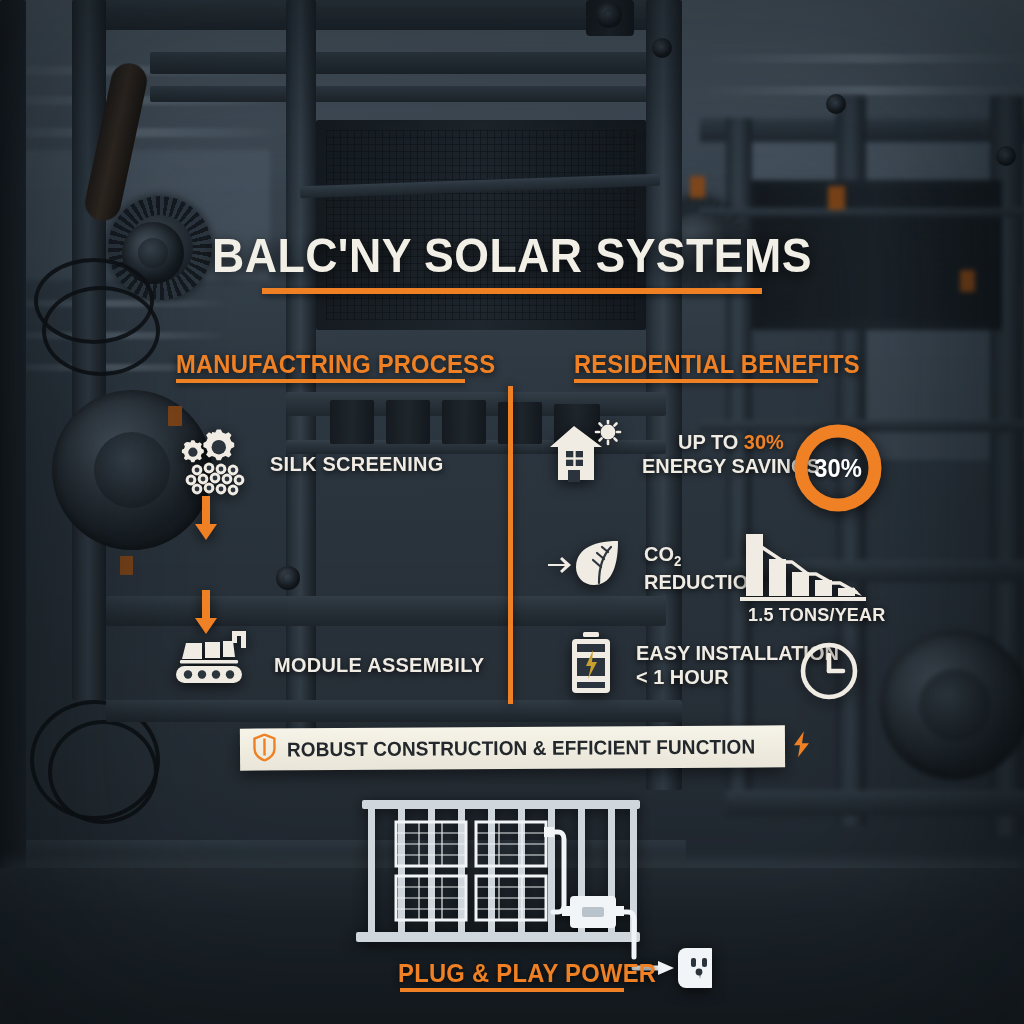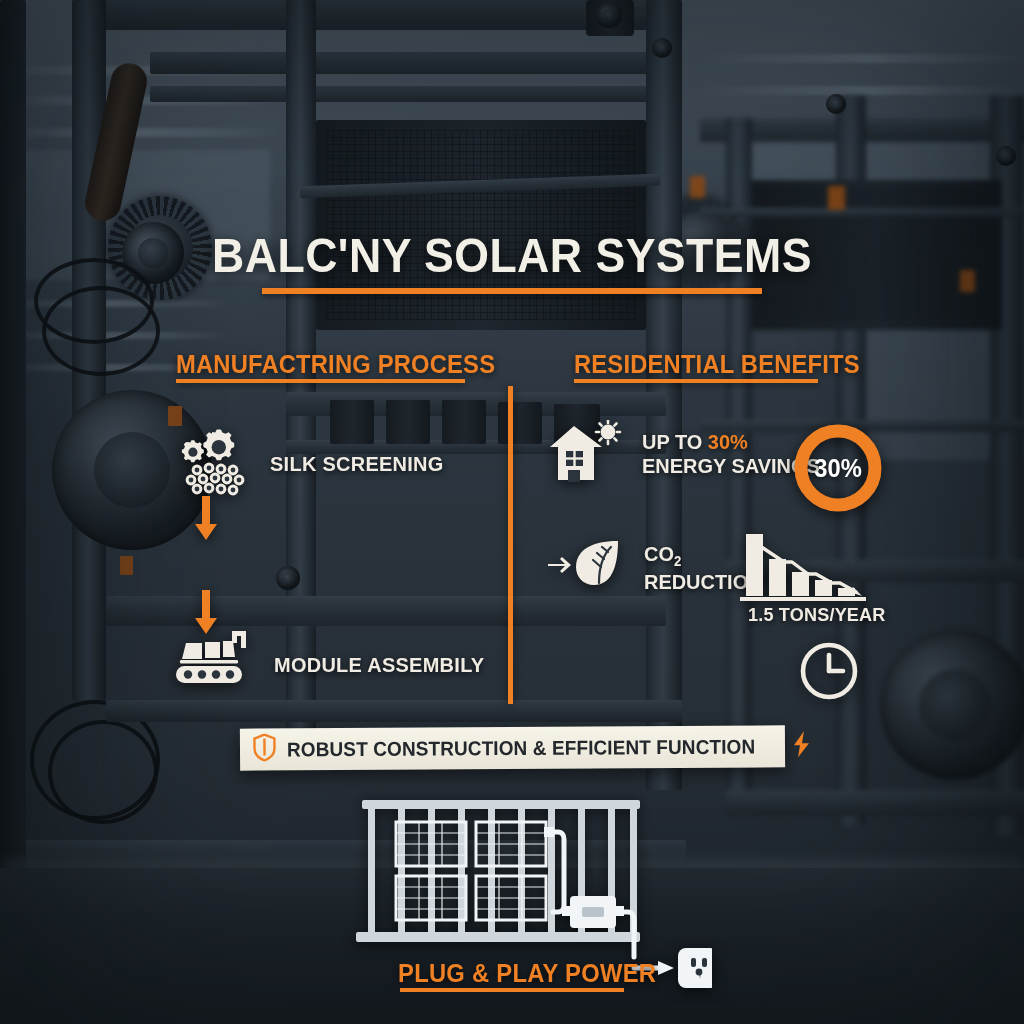--- a/index.html
+++ b/index.html
@@ -289,21 +289,21 @@
             <circle cx="18" cy="49.5" r="4.2"></circle>
               <circle cx="32" cy="49.5" r="4.2"></circle>
             <circle cx="46" cy="49.5" r="4.2"></circle>
               <circle cx="60" cy="49.5" r="4.2"></circle>
           </g>
         </svg>
       </span>
       <span class="lbl" style="margin-left:6px;margin-top:14px;">MODULE ASSEMBILY</span>
     </div>
 
-    <div class="benefit" style="left:548px;top:420px;">
+    <div class="benefit" style="left:548px;top:420px;text-align:center;">
       <span>
         <svg class="dropsh" width="76" height="64" viewBox="0 0 76 64">
           <g fill="#f0ece3">
             <circle cx="60" cy="12" r="7.4"></circle>
             <g stroke="#f0ece3" stroke-width="2.6" stroke-linecap="round">
               <line x1="60" y1="0" x2="60" y2="3"></line>
                 <line x1="60" y1="21" x2="60" y2="24"></line>
               <line x1="48" y1="12" x2="51" y2="12"></line>
                 <line x1="69" y1="12" x2="72" y2="12"></line>
               <line x1="51.5" y1="3.5" x2="53.6" y2="5.6"></line>
@@ -368,20 +368,38 @@
           <rect x="0" y="69" width="126" height="4"></rect>
         </g>
         <g stroke="#f0ece3" stroke-width="3.4" fill="none" stroke-linejoin="round" stroke-linecap="round">
           <polyline points="20,18 44,34 52,34 68,46 76,46 92,55 100,55 116,64"></polyline>
         </g>
         <path d="M122 68l-12-4 3-5z" fill="#f0ece3"></path>
       </svg>
     </div>
     <div class="chartlabel">1.5 TONS/YEAR</div>
 
+    <div class="benefit" style="left:568px;top:632px;">
+      <span>
+        <svg class="dropsh" width="46" height="62" viewBox="0 0 46 62">
+          <g fill="#f0ece3">
+            <rect x="15" y="0" width="16" height="5" rx="1.5"></rect>
+            <rect x="4" y="7" width="38" height="54" rx="4"></rect>
+          </g>
+          <rect x="9" y="12" width="28" height="44" fill="#2b343c"></rect>
+          <rect x="9" y="20" width="28" height="6" fill="#f0ece3"></rect>
+          <rect x="9" y="44" width="28" height="6" fill="#f0ece3"></rect>
+          <path d="M25 18l-7 16h5l-3 13 9-17h-5z" fill="#c8a02e"></path>
+        </svg>
+      </span>
+      <span class="txt" style="margin-left:8px;">
+        <span>EASY INSTALLATION</span><br>
+        <span>&lt; 1 HOUR</span>
+      </span>
+    </div>
 
     <div style="position:absolute;left:798px;top:640px;">
       <svg class="dropsh" width="62" height="62" viewBox="0 0 62 62">
         <circle cx="31" cy="31" r="26" fill="none" stroke="#f0ece3" stroke-width="4.6"></circle>
         <g stroke="#f0ece3" stroke-width="4.6" stroke-linecap="round">
           <line x1="31" y1="31" x2="31" y2="15"></line>
           <line x1="31" y1="31" x2="45" y2="31"></line>
         </g>
       </svg>
     </div>

